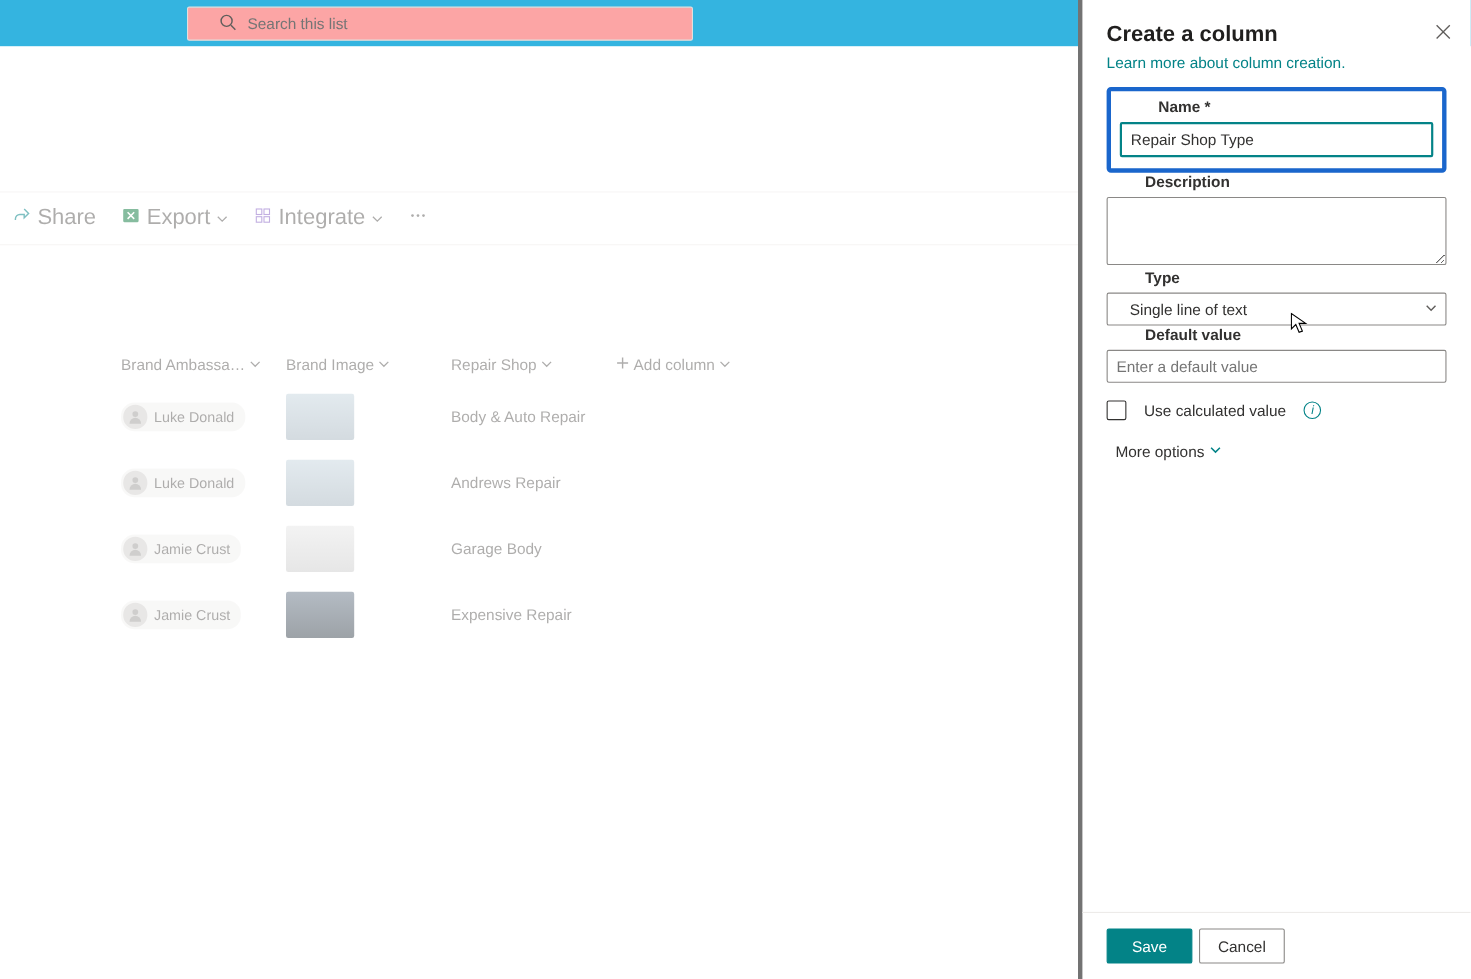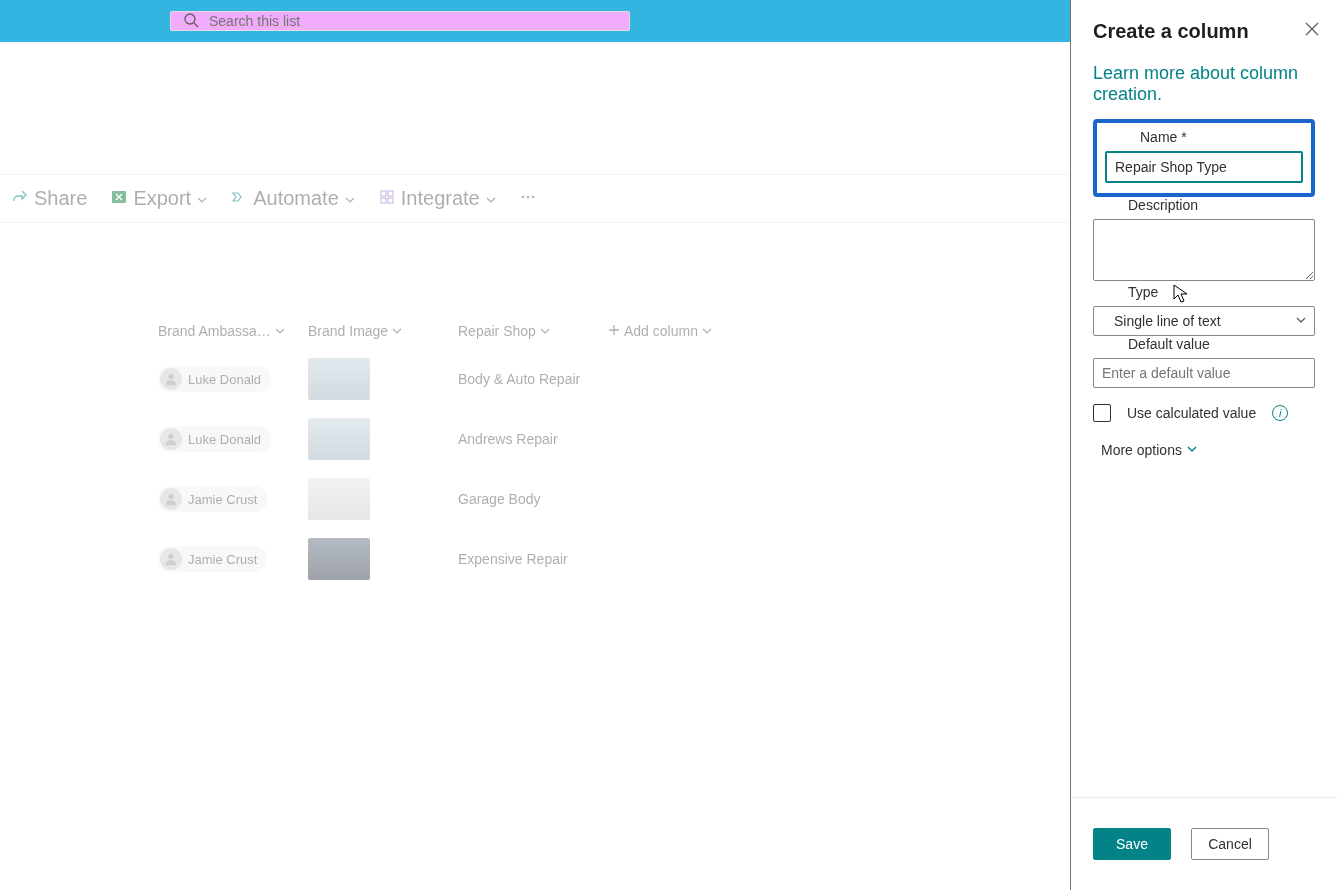--- a/index.html
+++ b/index.html
@@ -18,27 +18,27 @@
   
   .topbar {
     height: 42px;
     background: #34b4e0;
     display: flex;
     align-items: center;
     padding: 0 170px;
   }
   .searchbox {
     width: 460px;
-    height: 20px;
-    background: #f0abfc;
+    height: 31px;
+    background: #fca5a5;
     border: 1px solid #e1dfdd;
     border-radius: 2px;
     display: flex;
     align-items: center;
-    padding: 0 12px;
+    padding: 0 28px;
   }
   .searchbox svg { flex: 0 0 auto; margin-right: 8px; }
   .searchbox input {
     flex: 1;
     border: none;
     outline: none;
     background: transparent;
     font-size: 14px;
     color: #605e5c;
   }
@@ -63,21 +63,21 @@
     display: flex;
     align-items: center;
     gap: 6px;
     padding: 0 12px;
     height: 100%;
     font-size: 20px;
   }
   .cmd svg { flex:0 0 auto; }
   .chev { color:#605e5c; }
 
-  .listarea { padding: 20px 0 0 110px; margin-left: 48px; }
+  .listarea { padding: 20px 0 0 110px; }
   .colheaders {
     display: flex;
     gap: 0;
     padding-bottom: 10px;
     color: #605e5c;
   }
   .colh { display:flex; align-items:center; gap:4px; font-size:14px;}
   .col-ba   { width: 150px;}
   .col-img  { width: 150px;}
   .col-rs   { width: 150px;}
@@ -116,23 +116,23 @@
     width: 62px; height: 42px;
     background: linear-gradient(#c8d7e0,#aab8c2);
     border-radius:2px;
   }
   .cell-rs { width: 250px; color:#605e5c;}
 
   
   .panel {
     position: absolute;
     top: 0; right: 0; bottom: 0;
-    width: 267px;
+    width: 357px;
     background: #ffffff;
-    border-left: 1px solid #737373;
+    border-left: 4px solid #737373;
     display: flex;
     flex-direction: column;
   }
   .panel-body {
     flex: 1;
     overflow-y: auto;
     padding: 20px 22px 10px 22px;
   }
   .panel-title {
     font-size: 20px;
@@ -140,29 +140,29 @@
     color: #201f1e;
   }
   .panel-close {
     position: absolute;
     top: 22px; right: 18px;
     cursor: pointer;
     color: #605e5c;
   }
   .learn-link {
     color: #038387;
-    font-size: 18px;
-    margin-top: 20px;
+    font-size: 14px;
+    margin-top: 6px;
     display: inline-block;
     cursor: pointer;
   }
   .fieldgroup { }
   .flabel {
     font-size: 14px;
-    font-weight: 400;
+    font-weight: 700;
     color: #323130;
     margin-bottom: 6px;
     display:block;
     padding-left:35px;
   }
   .textinput, .textarea, .select, .definput {
     width: 100%;
     border: 1px solid #8a8886;
     border-radius: 2px;
     font-family: inherit;
@@ -217,23 +217,23 @@
     margin-left: 8px;
     color: #323130;
     font-size:14px;
     display:flex;align-items:center;gap:4px;
     cursor:pointer;
   }
   .more-opts .chevdown { color:#038387; }
 
   .panel-footer {
     border-top: 1px solid #edebe9;
-    padding: 30px 22px;
-    display: flex;
-    gap: 20px;
+    padding: 14px 22px;
+    display: flex;
+    gap: 6px;
   }
   .btn {
     min-width: 78px;
     height: 32px;
     border-radius: 2px;
     font-size: 14px;
     font-family: inherit;
     cursor: pointer;
   }
   .btn-primary {
@@ -280,33 +280,20 @@
       <span>Share</span>
     </div>
     <div class="cmd">
       <span>
         <svg width="16" height="16" viewBox="0 0 16 16">
             <rect x="1" y="2" width="14" height="12" rx="1" fill="#107c41"></rect>
             <path d="M5 5l6 6M11 5l-6 6" stroke="#fff" stroke-width="1.4"></path>
           </svg>
       </span>
       <span>Export</span>
-      <span class="chev">
-        <svg width="10" height="10" viewBox="0 0 10 10">
-            <path d="M1 3l4 4 4-4" fill="none" stroke="#605e5c" stroke-width="1.2"></path>
-          </svg>
-      </span>
-    </div>
-    <div class="cmd">
-      <span>
-        <svg width="16" height="16" viewBox="0 0 16 16">
-            <path d="M2 4h5l3 4-3 4H2l3-4-3-4z" fill="none" stroke="#038387" stroke-width="1.2"></path>
-          </svg>
-      </span>
-      <span>Automate</span>
       <span class="chev">
         <svg width="10" height="10" viewBox="0 0 10 10">
             <path d="M1 3l4 4 4-4" fill="none" stroke="#605e5c" stroke-width="1.2"></path>
           </svg>
       </span>
     </div>
     <div class="cmd">
       <span>
         <svg width="16" height="16" viewBox="0 0 16 16">
             <rect x="2" y="2" width="5" height="5" fill="none" stroke="#8661c5"></rect>

